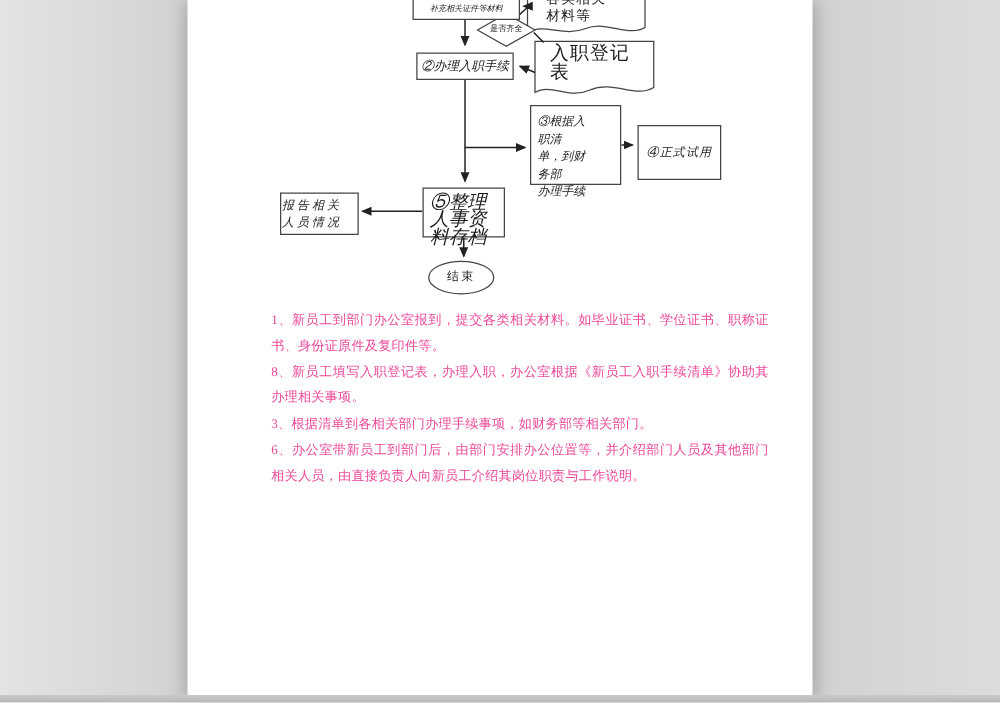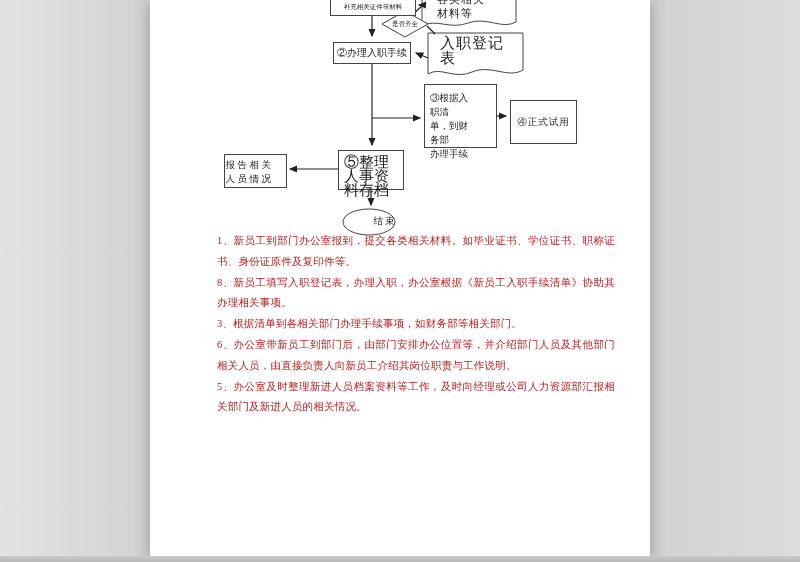--- a/index.html
+++ b/index.html
@@ -10,33 +10,33 @@
   }
   .bottom-edge{position:absolute;left:0;bottom:0;width:800px;height:6px;
     background:linear-gradient(#c9c9c9,#b8b8b8);}
   .page{
     position:absolute;left:150px;top:0;width:500px;height:562px;
     background:#ffffff;overflow:hidden;
     box-shadow:0 0 16px rgba(0,0,0,0.30);
   }
   .fc-svg{position:absolute;left:0;top:0;width:500px;height:562px;}
   .fc-node{position:absolute;box-sizing:border-box;color:#1a1a1a;}
-  .fc-box{border:1px solid #444;background:#fff;display:flex;align-items:center;justify-content:center;text-align:center;}
+  .fc-box{border:1px solid #444;background:#fff;display:flex;align-items:center;justify-content:center;text-align:center;font-style:italic;}
   .fc-label{color:#1a1a1a;}
   .box-supplement{left:180px;top:-14px;width:86px;height:30px;align-items:flex-end;padding-bottom:3px;font-size:6.5px;letter-spacing:0;}
   .box-handle{left:183px;top:42px;width:78px;height:22px;font-size:10px;white-space:nowrap;overflow:hidden;}
   .box-finance{left:274px;top:84px;width:73px;height:64px;display:block;font-size:9.5px;line-height:14px;padding:6px 20px 0 5px;text-align:left;}
   .box-trial{left:360px;top:100px;width:67px;height:44px;font-size:9.5px;letter-spacing:1px;}
   .box-archive{left:188px;top:150px;width:66px;height:40px;display:block;font-size:15px;line-height:14px;padding:4px 0 0 5px;text-align:left;}
   .box-report{left:74px;top:154px;width:63px;height:34px;display:block;font-size:9.5px;line-height:14px;padding:3px 12px 0 0;text-align:center;letter-spacing:2.5px;}
   .txt-doc1{left:272px;top:-8px;width:94px;font-size:11px;line-height:14px;padding-left:15px;letter-spacing:1px;}
   .txt-doc2{left:278px;top:36px;width:95px;font-size:15px;line-height:15px;padding-left:12px;letter-spacing:1px;}
   .txt-diamond{left:231px;top:18px;width:48px;height:12px;font-size:6.5px;text-align:center;line-height:12px;}
-  .txt-end{left:193px;top:215px;width:52px;font-size:9.5px;text-align:center;letter-spacing:2px;margin-left:16px;}
-  .paragraphs{position:absolute;left:67px;top:231px;width:398px;color:#b91c1c;}
+  .txt-end{left:193px;top:215px;width:52px;font-size:9.5px;text-align:center;letter-spacing:2px;}
+  .paragraphs{position:absolute;left:67px;top:247px;width:398px;color:#ec4899;}
   .paragraphs p{margin:0;font-size:10.5px;line-height:20.8px;text-align:justify;letter-spacing:0.2px;}
 </style>
 </head>
 <body>
 
 <div class="stage">
   <div class="page">
 
     <svg class="fc-svg" viewBox="0 0 500 562">
       <defs>
@@ -106,18 +106,17 @@
       <div>人员情况</div>
     </div>
 
     <div class="fc-node txt-end">结束</div>
 
     <div class="paragraphs">
       <p>1、新员工到部门办公室报到，提交各类相关材料。如毕业证书、学位证书、职称证书、身份证原件及复印件等。</p>
       <p>8、新员工填写入职登记表，办理入职，办公室根据《新员工入职手续清单》协助其办理相关事项。</p>
       <p>3、根据清单到各相关部门办理手续事项，如财务部等相关部门。</p>
       <p>6、办公室带新员工到部门后，由部门安排办公位置等，并介绍部门人员及其他部门相关人员，由直接负责人向新员工介绍其岗位职责与工作说明。</p>
-      <p>5、办公室及时整理新进人员档案资料等工作，及时向经理或公司人力资源部汇报相关部门及新进人员的相关情况。</p>
     </div>
 
   </div>
   <div class="bottom-edge"></div>
 </div>
 
 </body></html>

